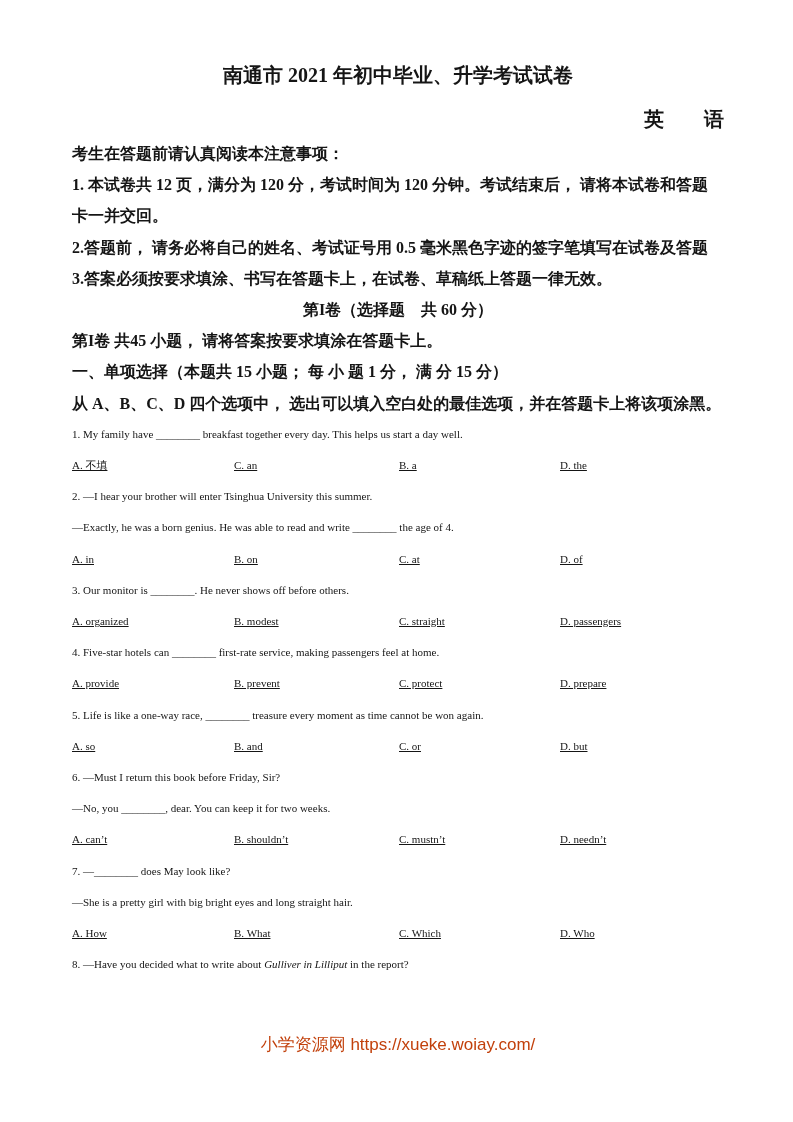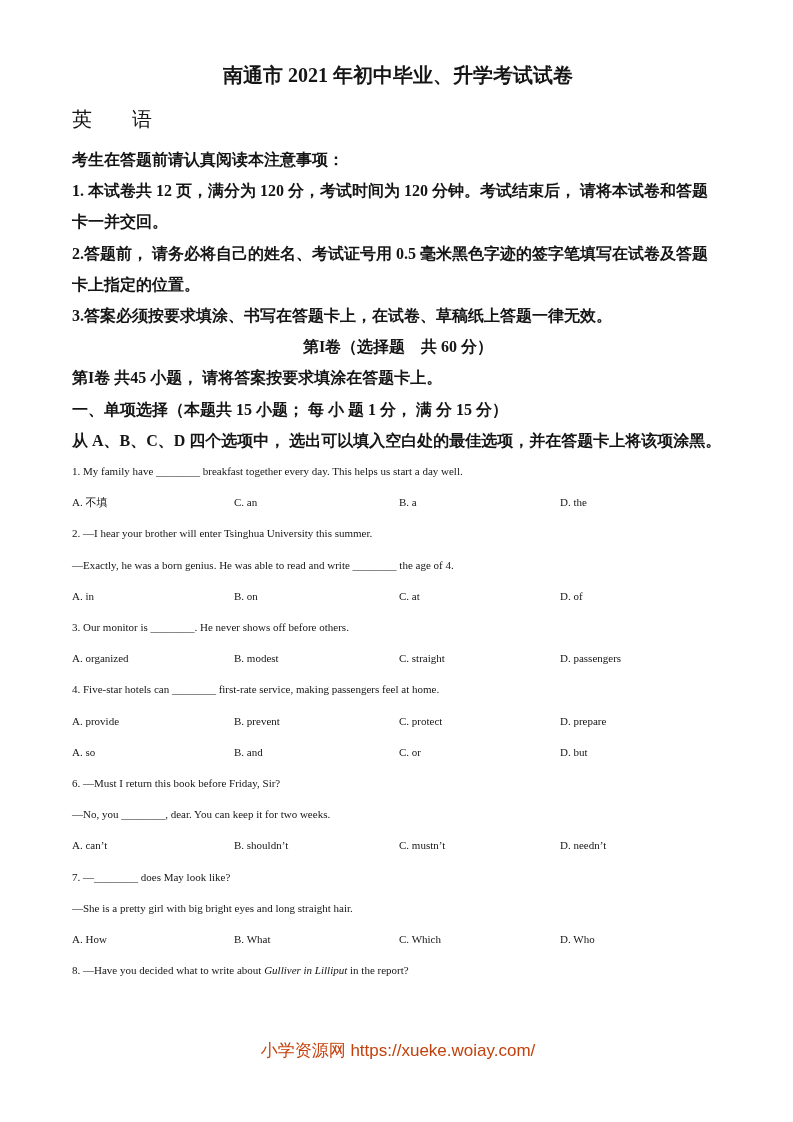--- a/index.html
+++ b/index.html
@@ -16,43 +16,43 @@
     overflow: hidden;
   }
   .doc-title {
     text-align: center;
     font-weight: bold;
     font-size: 20px;
     line-height: 30px;
     white-space: pre;
   }
   .doc-subject {
-    text-align: left;
-    font-weight: normal;
+    text-align: right;
+    font-weight: bold;
     font-size: 20px;
     line-height: 30px;
     margin-top: 14px;
     white-space: pre;
   }
-  .flow { margin-top: 10px; }
+  .flow { margin-top: 4px; }
   .line {
     line-height: 31.2px;
     white-space: pre-wrap;
   }
   .cn {
     font-weight: bold;
     font-size: 16px;
   }
   .center { text-align: center; }
   .en { font-size: 11px; }
   .opt-row {
     display: grid;
     grid-template-columns: 162px 165px 161px auto;
   }
-  .opt { display: block; }
+  .opt { display: block; text-decoration: underline; }
   .footer {
     margin-top: 55px;
     text-align: center;
     font-family: "Liberation Sans", "DejaVu Sans", sans-serif;
     font-size: 17px;
     line-height: 20px;
     color: #c2410c;
   }
   i { }
 </style>
@@ -63,21 +63,20 @@
 
   <div class="doc-title">南通市 2021 年初中毕业、升学考试试卷</div>
   <div class="doc-subject">英　　语</div>
 
   <div class="flow">
 
     <div class="line cn">考生在答题前请认真阅读本注意事项：</div>
     <div class="line cn">1. 本试卷共 12 页，满分为 120 分，考试时间为 120 分钟。考试结束后， 请将本试卷和答题</div>
     <div class="line cn">卡一并交回。</div>
     <div class="line cn">2.答题前， 请务必将自己的姓名、考试证号用 0.5 毫米黑色字迹的签字笔填写在试卷及答题</div>
-    <div class="line cn">卡上指定的位置。</div>
     <div class="line cn">3.答案必须按要求填涂、书写在答题卡上，在试卷、草稿纸上答题一律无效。</div>
 
     <div class="line cn center">第I卷（选择题　共 60 分）</div>
     <div class="line cn">第I卷 共45 小题， 请将答案按要求填涂在答题卡上。</div>
     <div class="line cn">一、单项选择（本题共 15 小题； 每 小 题 1 分， 满 分 15 分）</div>
     <div class="line cn">从 A、B、C、D 四个选项中， 选出可以填入空白处的最佳选项，并在答题卡上将该项涂黑。</div>
 
     <div class="line en">1. My family have ________ breakfast together every day. This helps us start a day well.</div>
     <div class="line en opt-row">
       <span class="opt">A. 不填</span>
@@ -104,20 +103,21 @@
     </div>
 
     <div class="line en">4. Five-star hotels can ________ first-rate service, making passengers feel at home.</div>
     <div class="line en opt-row">
       <span class="opt">A. provide</span>
       <span class="opt">B. prevent</span>
       <span class="opt">C. protect</span>
       <span class="opt">D. prepare</span>
     </div>
 
+    <div class="line en">5. Life is like a one-way race, ________ treasure every moment as time cannot be won again.</div>
     <div class="line en opt-row">
       <span class="opt">A. so</span>
       <span class="opt">B. and</span>
       <span class="opt">C. or</span>
       <span class="opt">D. but</span>
     </div>
 
     <div class="line en">6. —Must I return this book before Friday, Sir?</div>
     <div class="line en">—No, you ________, dear. You can keep it for two weeks.</div>
     <div class="line en opt-row">

